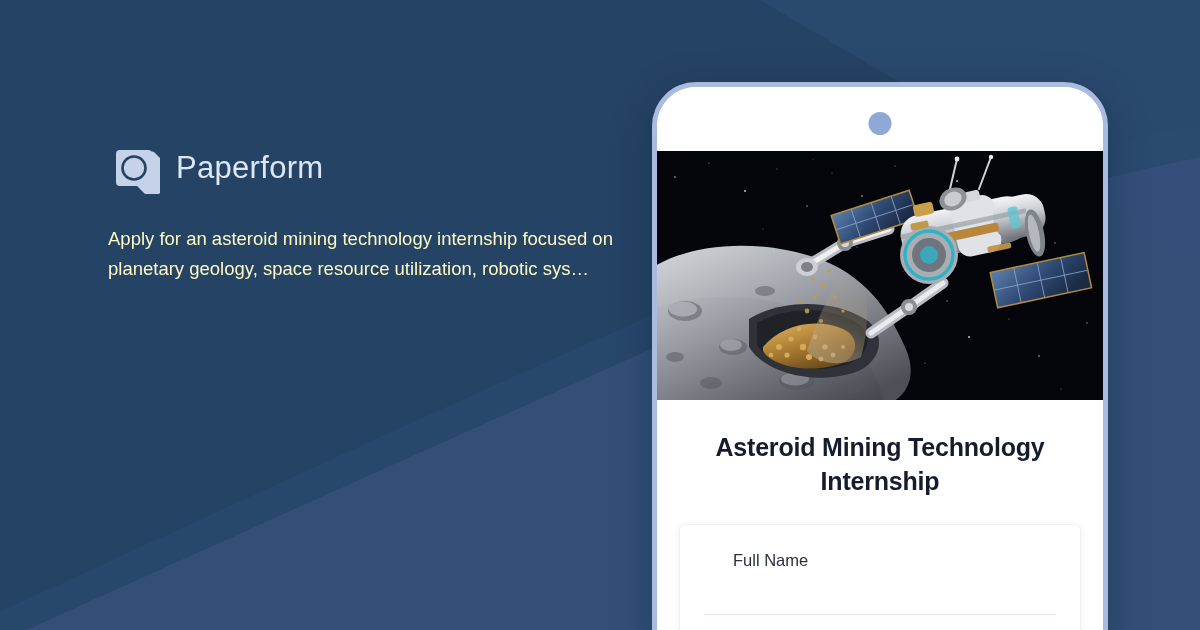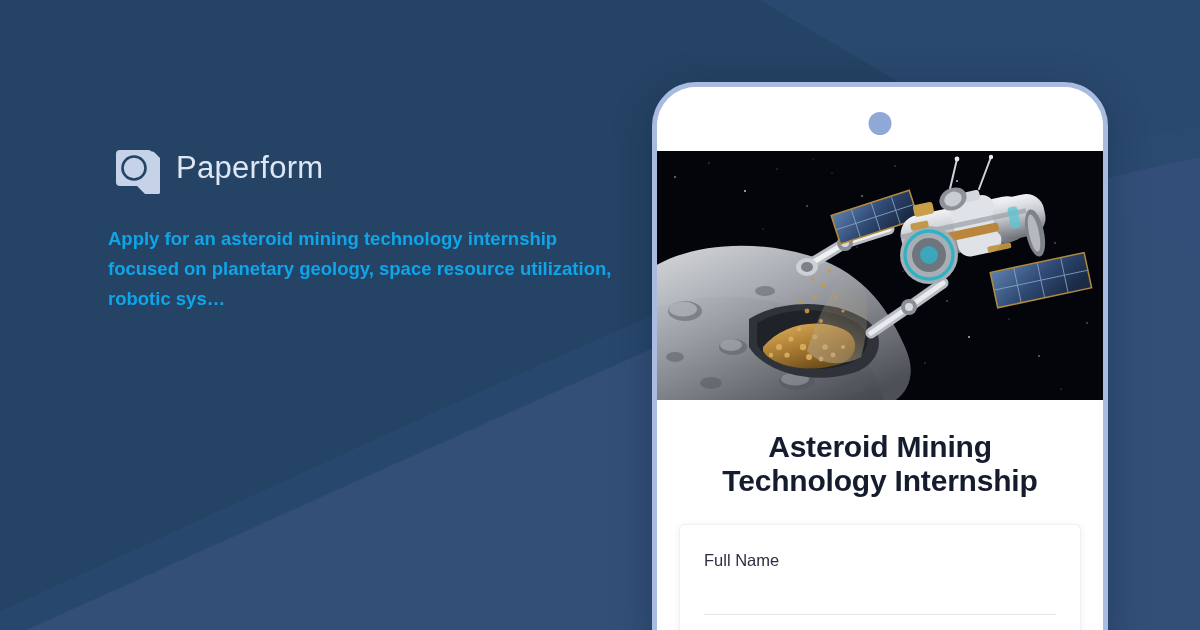--- a/index.html
+++ b/index.html
@@ -49,23 +49,23 @@
     font-weight:700;
     color:#ffffff;
     letter-spacing:-0.4px;
     max-width:545px;
   }
 
   .subline {
     margin-top:28px;
     font-size:18.5px;
     line-height:30px;
-    color:#0ea5e9;
+    color:#fef9c3;
     max-width:515px;
-    font-weight:700;
+    font-weight:400;
   }
 
   
   .phone {
     position:absolute;
     left:652px;
     top:82px;
     width:456px;
     height:560px;
     background:#ffffff;
@@ -101,21 +101,21 @@
   }
   .hero-img svg { display:block; width:100%; height:100%; }
 
   .form-area {
     background:#ffffff;
     padding:30px 22px 0 22px;
     height:calc(100% - 64px - 249px);
   }
 
   .form-title {
-    font-size:30px;
+    font-size:25px;
     line-height:34px;
     font-weight:700;
     text-align:center;
     color:#151c2e;
     letter-spacing:-0.2px;
     padding:0 8px;
   }
 
   .form-card {
     margin-top:26px;
@@ -126,20 +126,21 @@
     box-shadow:0 1px 8px rgba(20,30,60,0.06);
     padding:24px 24px 0 24px;
     height:100%;
   }
 
   .field-label {
     font-size:16.5px;
     color:#2b3040;
     font-weight:400;
     line-height:22px;
+    margin-left:29px;
   }
   .field-underline {
     margin-top:43px;
     height:1px;
     background:#e3e6ec;
   }
 </style>
 </head>
 <body>
 

